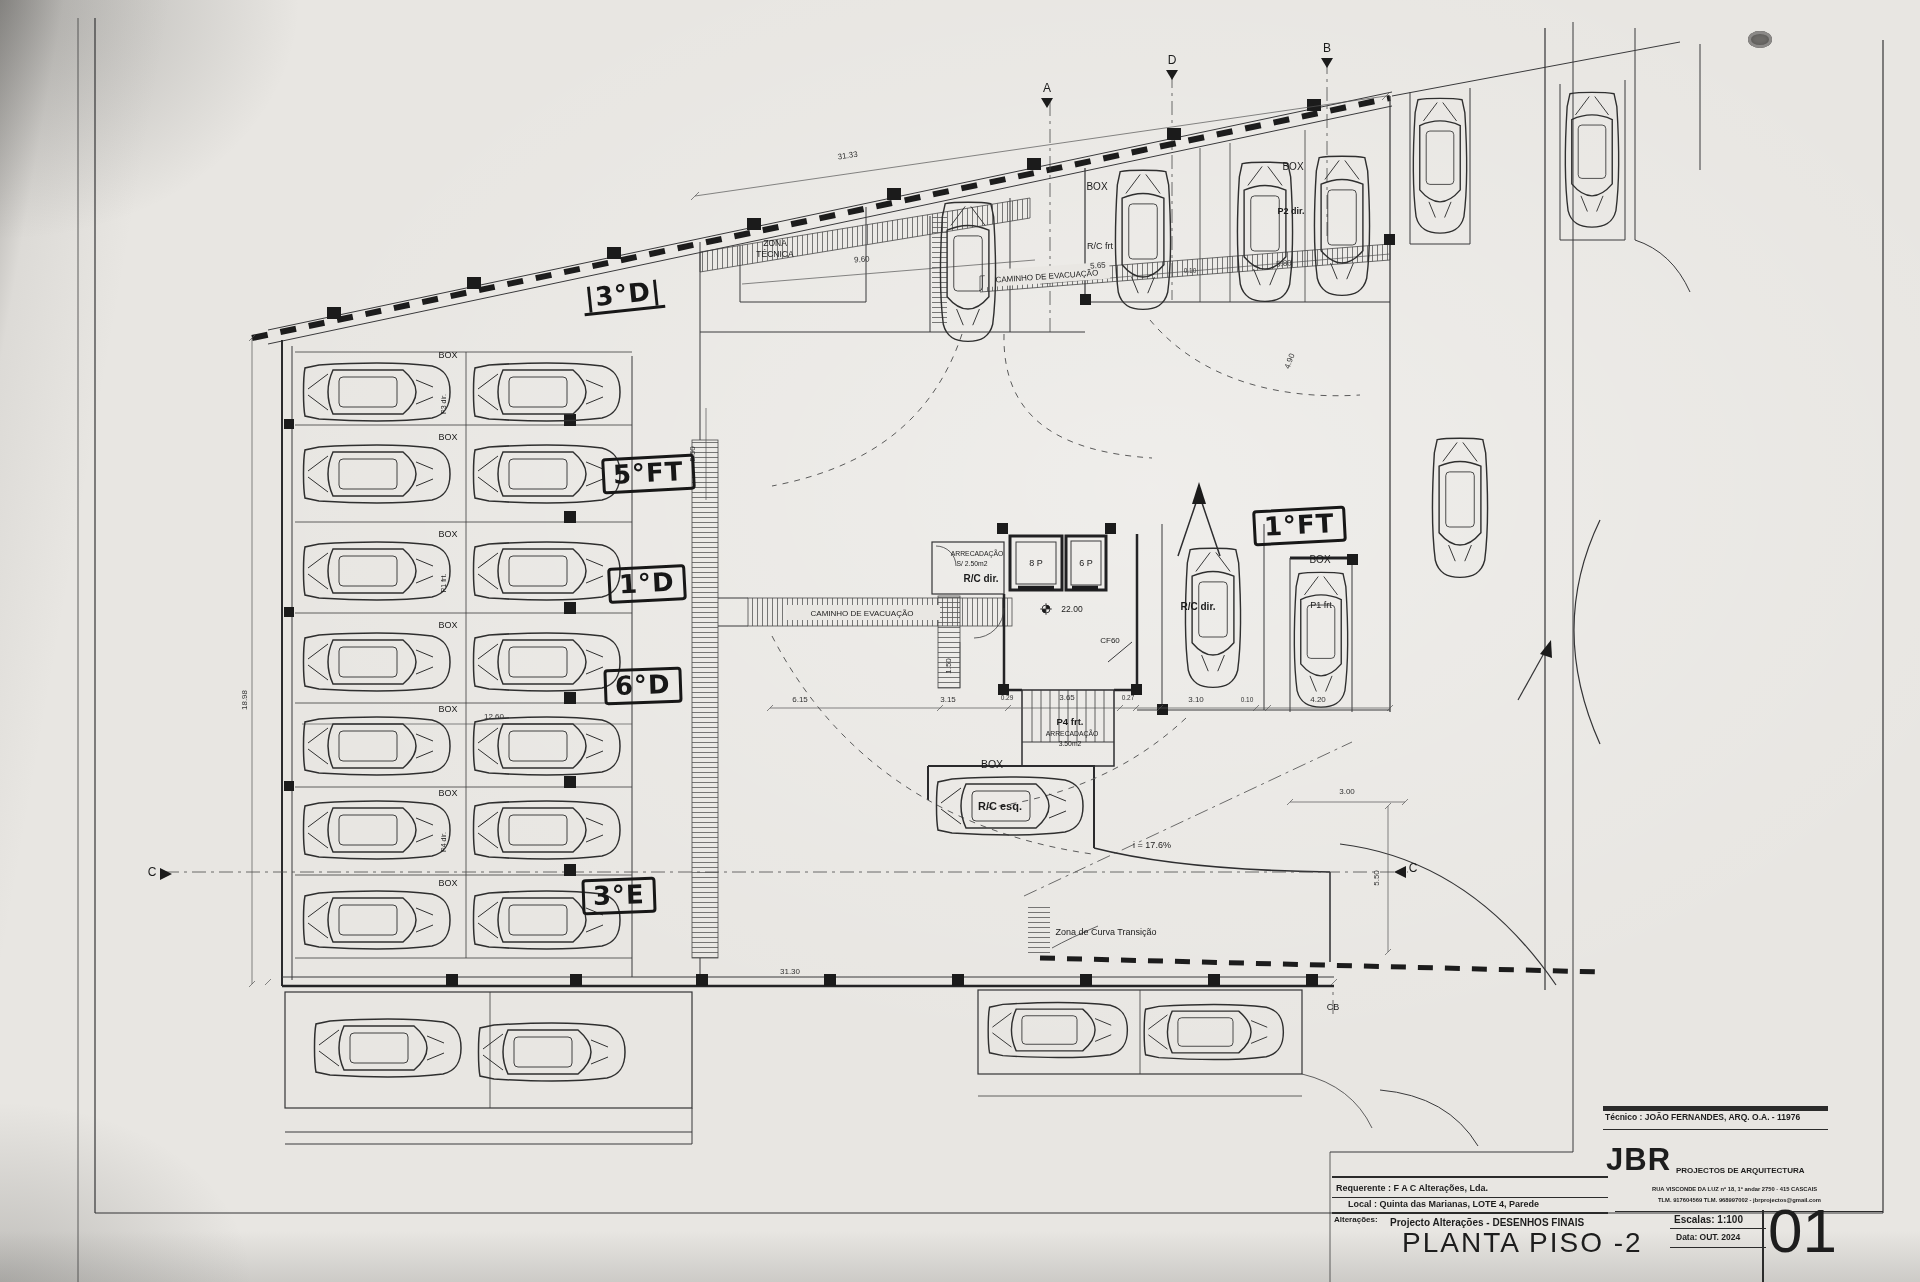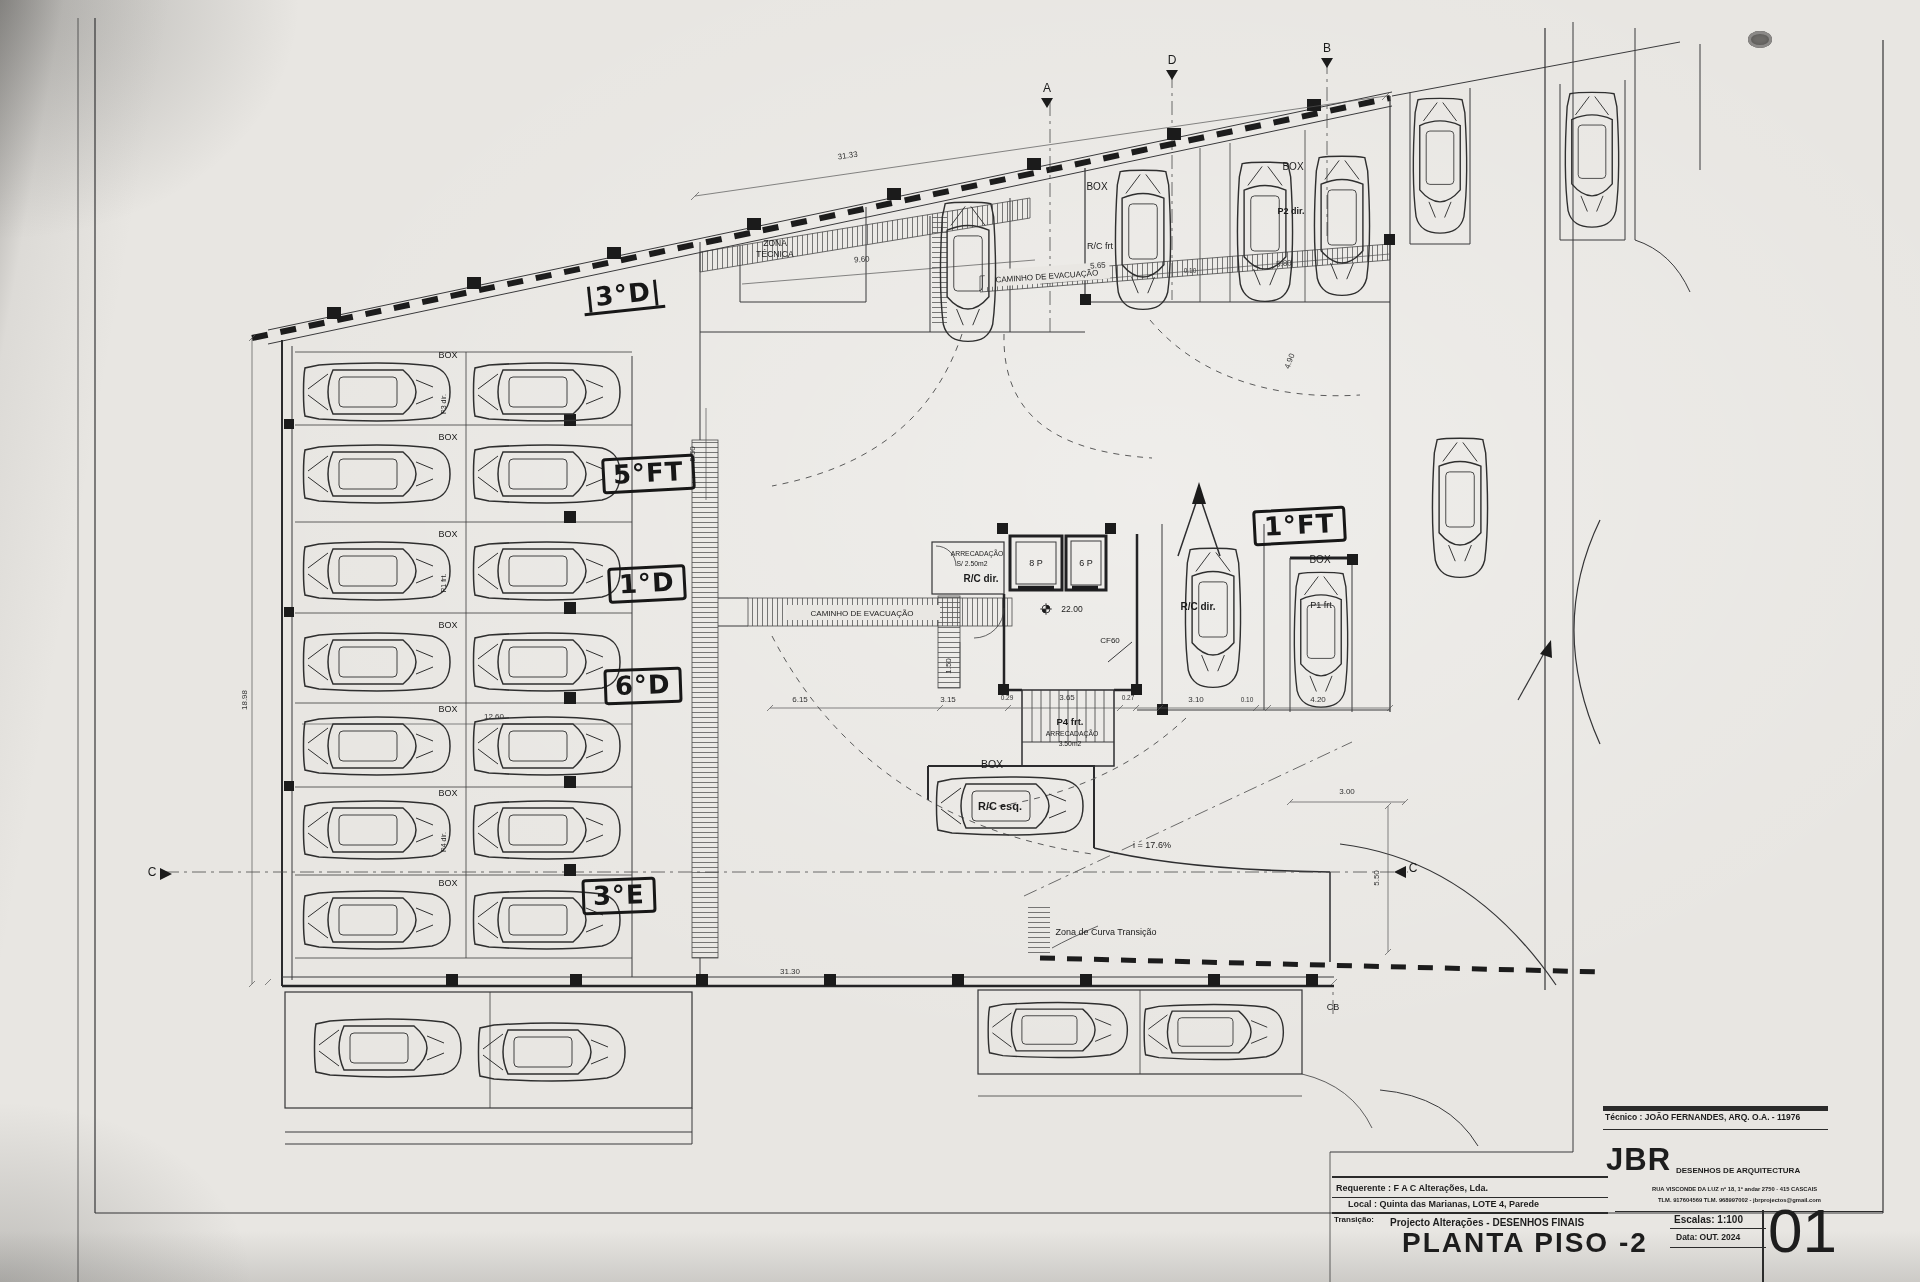--- a/index.html
+++ b/index.html
@@ -336,30 +336,30 @@
       <div class="hand boxed" style="left: 582px; top: 878px; transform: rotate(-2deg);">3°E</div>
       <div class="hand boxed" style="left: 1253px; top: 508px; transform: rotate(-3deg);">1°FT</div>
     </div>
 
   <div id="titleblock">
     <div class="rule" style="left:1603px;top:1106px;width:225px;height:5px"></div>
     <div class="tb" style="left:1605px;top:1113px;font-size:8.5px">Técnico : JOÃO FERNANDES, ARQ.   O.A. - 11976</div>
     <div class="rule" style="left:1603px;top:1129px;width:225px;height:1px"></div>
     <div class="rule" style="left:1332px;top:1176px;width:276px;height:1.5px"></div>
     <div class="tb" style="left:1606px;top:1144px;font-size:31px;font-weight:bold;letter-spacing:1px">JBR</div>
-    <div class="tb" style="left:1676px;top:1167px;font-size:8px;font-weight:bold">DESENHOS DE ARQUITECTURA</div>
+    <div class="tb" style="left:1676px;top:1167px;font-size:8px;font-weight:bold">PROJECTOS DE ARQUITECTURA</div>
     <div class="tb" style="left:1652px;top:1186px;font-size:5.8px">RUA VISCONDE DA LUZ nº 18, 1º andar  2750 - 415  CASCAIS</div>
     <div class="tb" style="left:1658px;top:1197px;font-size:5.8px">TLM. 917604569  TLM. 968997002  -  jbrprojectos@gmail.com</div>
     <div class="tb" style="left:1336px;top:1184px;font-size:9px">Requerente : F A C  Alterações, Lda.</div>
     <div class="rule" style="left:1332px;top:1197px;width:276px;height:1px"></div>
     <div class="tb" style="left:1348px;top:1200px;font-size:9px">Local : Quinta das Marianas, LOTE 4, Parede</div>
     <div class="rule" style="left:1332px;top:1212px;width:276px;height:1.5px"></div>
-    <div class="tb" style="left:1334px;top:1216px;font-size:8px">Transição:</div>
+    <div class="tb" style="left:1334px;top:1216px;font-size:8px">Alterações:</div>
     <div class="tb" style="left:1390px;top:1218px;font-size:10px">Projecto Alterações - DESENHOS FINAIS</div>
-    <div class="tb" style="left:1402px;top:1228px;font-size:28px;font-weight:bold;letter-spacing:2px">PLANTA PISO -2</div>
+    <div class="tb" style="left:1402px;top:1228px;font-size:28px;font-weight:normal;letter-spacing:2px">PLANTA PISO -2</div>
     <div class="rule" style="left:1615px;top:1211px;width:268px;height:1px"></div>
     <div class="tb" style="left:1674px;top:1215px;font-size:10px">Escalas:  1:100</div>
     <div class="rule" style="left:1670px;top:1228px;width:96px;height:1px"></div>
     <div class="tb" style="left:1676px;top:1233px;font-size:8.5px">Data: OUT.  2024</div>
     <div class="rule" style="left:1670px;top:1247px;width:96px;height:1px"></div>
     <div class="rule" style="left:1762px;top:1210px;width:1.5px;height:72px"></div>
     <div class="tb" style="left:1768px;top:1198px;font-size:62px;font-weight:400">01</div>
   </div>
 
   <div style="position:absolute;left:1748px;top:31px;width:24px;height:17px;border-radius:50%;background:#6e6c69;box-shadow:inset 0 0 0 3px #8b8987, inset 0 0 6px rgba(0,0,0,0.55);"></div>

